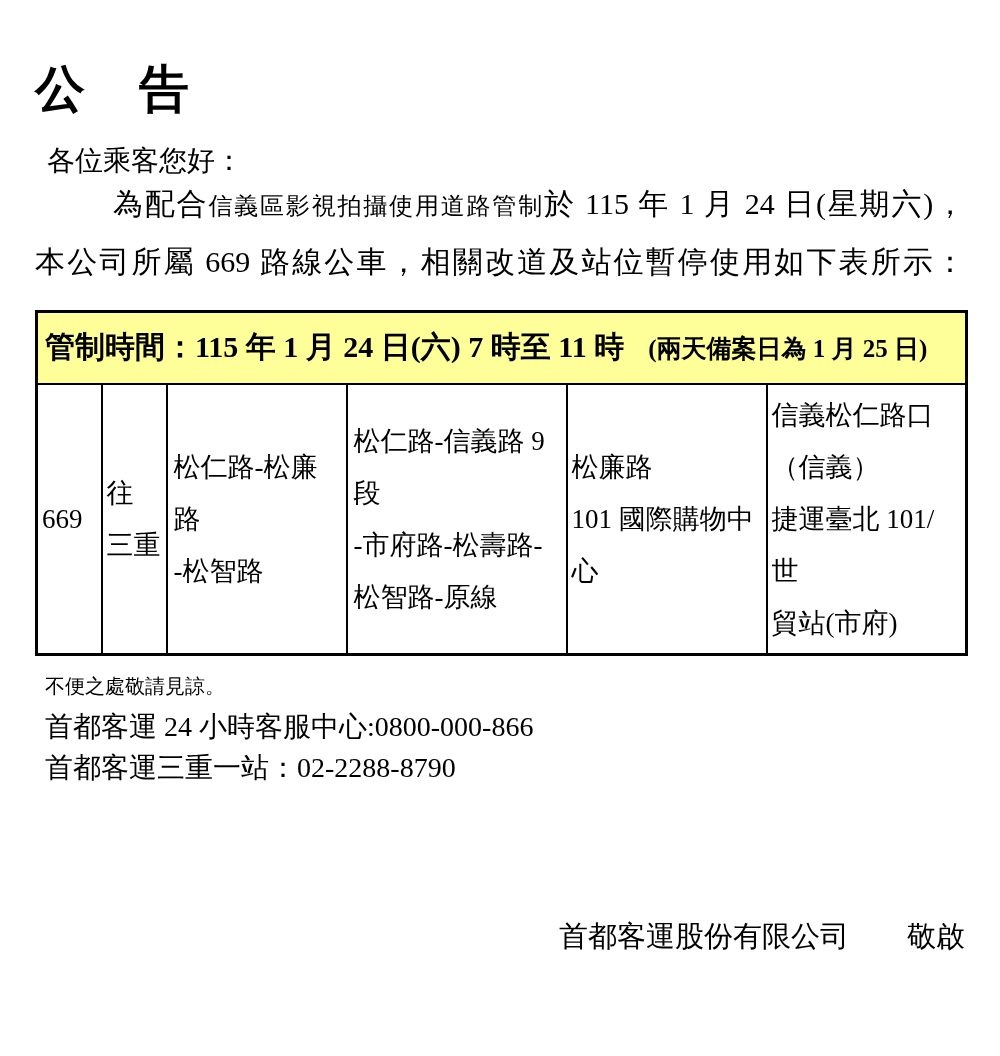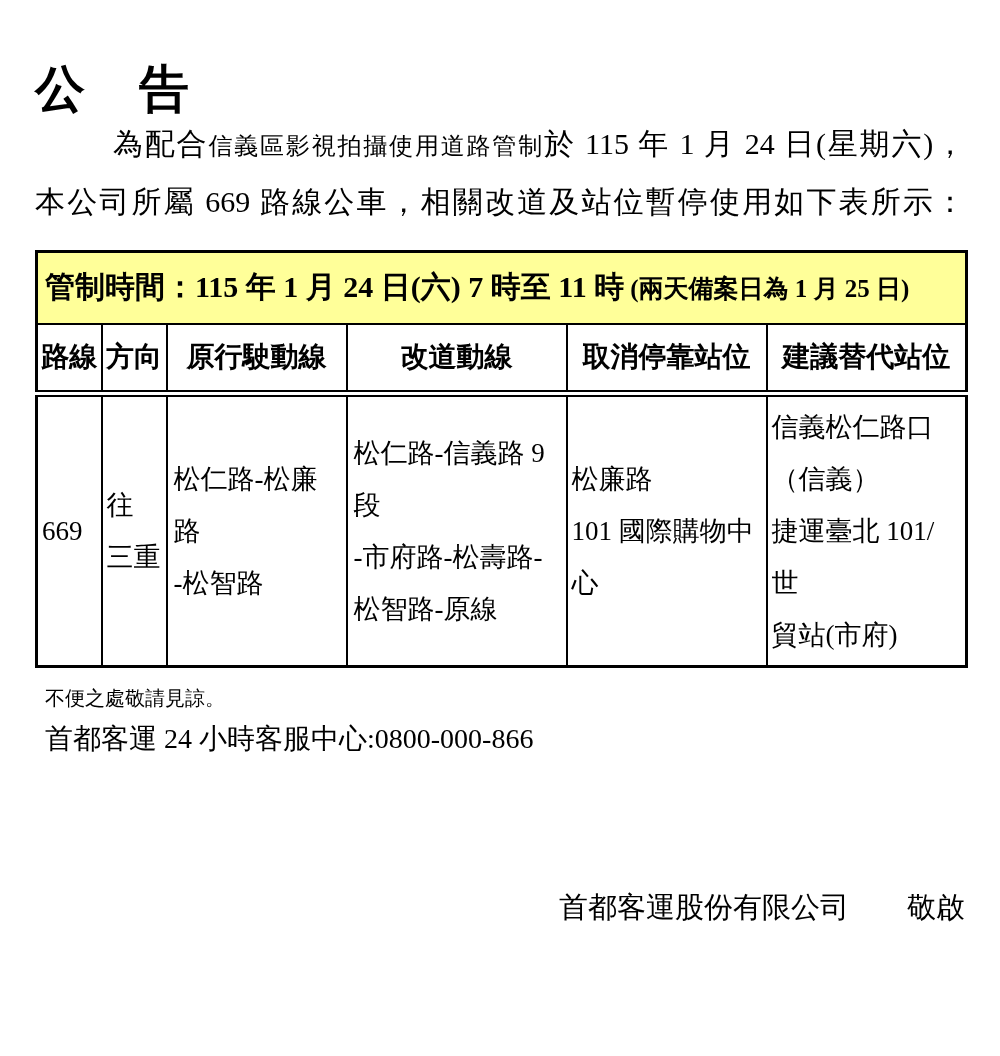--- a/index.html
+++ b/index.html
@@ -53,21 +53,21 @@
   }
   table.detour { border-width: 3px; }
   th.banner {
     height: 72px;
     text-align: left;
     padding-left: 7px;
     font-size: 30px;
     font-weight: bold;
     border-bottom-width: 3px;
   }
-  th.banner .note { font-size: 25px; margin-left: 6px; }
+  th.banner .note { font-size: 25px; margin-left: 24px; }
   tr.col-headers th {
     height: 70px;
     font-size: 28px;
     font-weight: bold;
     text-align: center;
     vertical-align: middle;
     border-bottom: 7px double #000;
   }
   tr.data-row td {
     height: 186px;
@@ -102,45 +102,38 @@
     line-height: 41px;
   }
 </style>
 </head>
 <body>
 
 <div class="doc">
 
   <div class="title">公　告</div>
 
+  <div class="greeting">各位乘客您好：</div>
 
   <div class="para-line para-line-1"><span>為配合</span><span class="small-inline">信義區影視拍攝使用道路管制</span><span>於 115 年 1 月 24 日(星期六)，</span></div>
 
   <div class="para-line para-line-2">本公司所屬 669 路線公車，相關改道及站位暫停使用如下表所示：</div>
 
   <table class="detour">
     <colgroup>
       <col style="width:65px">
       <col style="width:65px">
       <col style="width:180px">
       <col style="width:220px">
       <col style="width:200px">
       <col style="width:200px">
     </colgroup>
     <thead>
       <tr>
         <th class="banner" colspan="6" style="background:#ffff99;"><span>管制時間：115 年 1 月 24 日(六) 7 時至 11 時</span><span class="note">(兩天備案日為 1 月 25 日)</span></th>
-      </tr>
-      <tr class="col-headers">
-        <th>路線</th>
-        <th>方向</th>
-        <th>原行駛動線</th>
-        <th>改道動線</th>
-        <th>取消停靠站位</th>
-        <th>建議替代站位</th>
       </tr>
     </thead>
     <tbody>
       <tr class="data-row">
         <td class="c">669</td>
         <td class="c pre">往
 三重</td>
         <td class="l pre">松仁路-松廉路
 -松智路</td>
         <td class="l pre">松仁路-信義路 9 段
@@ -153,20 +146,21 @@
 捷運臺北 101/世
 貿站(市府)</td>
       </tr>
     </tbody>
   </table>
 
   <div class="closing">不便之處敬請見諒。</div>
 
   <div class="contacts">
     <div>首都客運 24 小時客服中心:0800-000-866</div>
+    <div>首都客運三重一站：02-2288-8790</div>
   </div>
 
   <div class="signature">
     <div>首都客運股份有限公司　　敬啟</div>
 
   </div>
 
 </div>
 
 </body></html>

